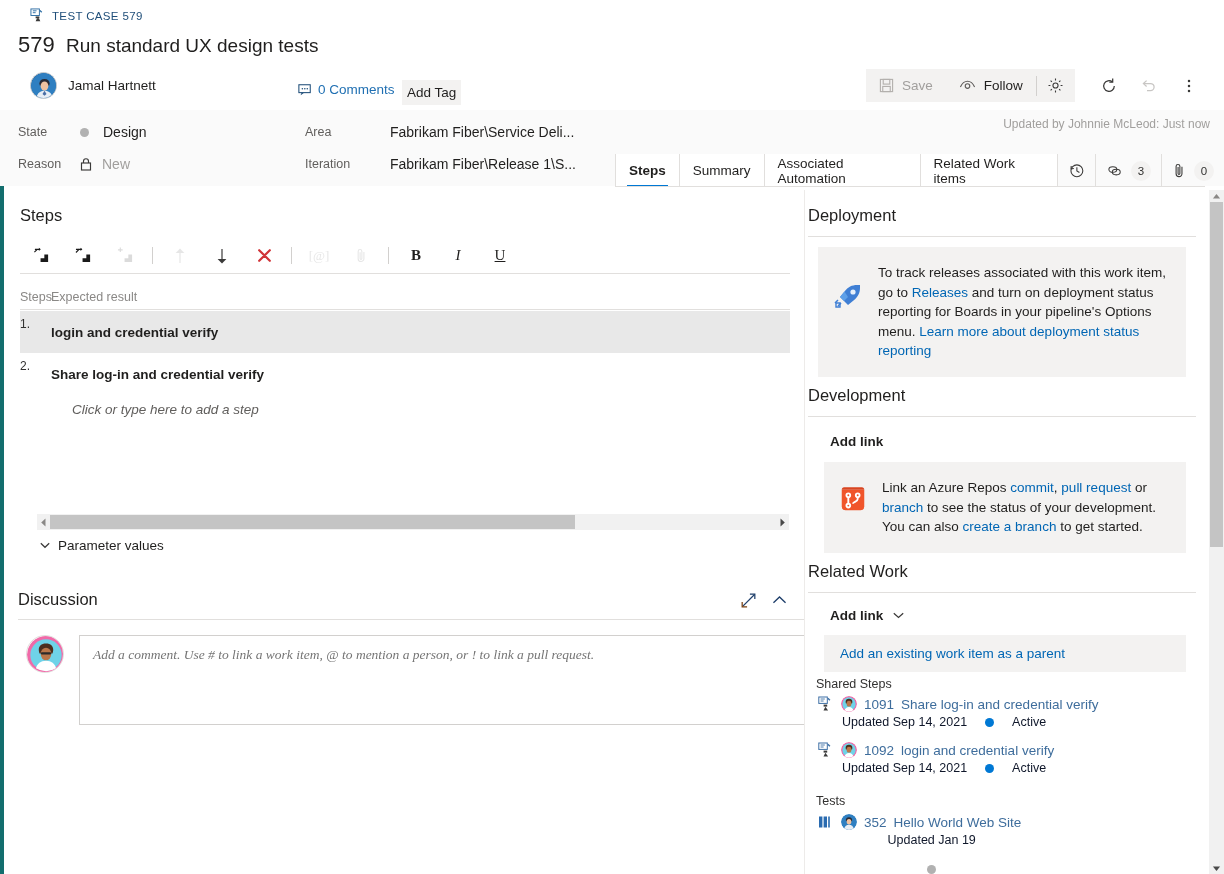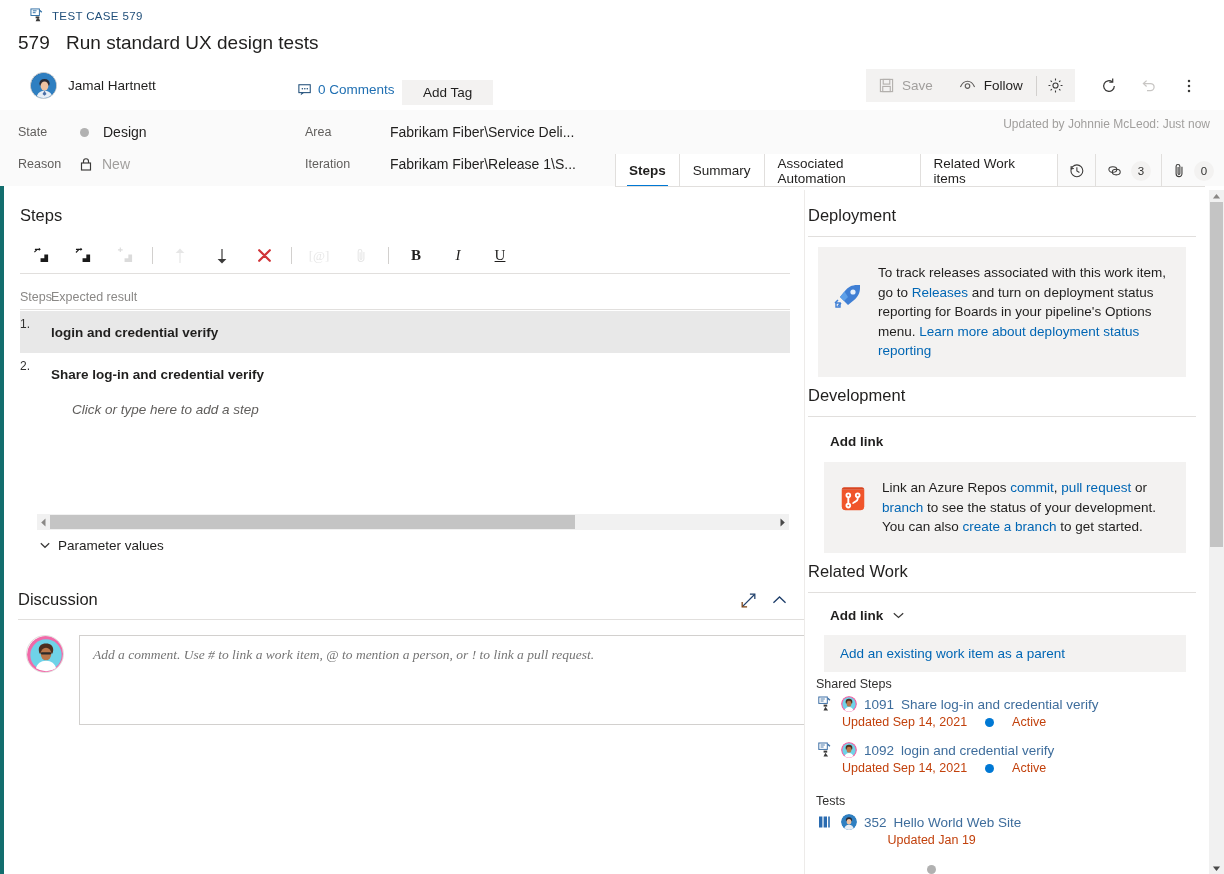--- a/index.html
+++ b/index.html
@@ -27,37 +27,37 @@
 
   
   .header { position:absolute; left:0; top:0; width:1224px; height:110px; background:#fff; }
   .bread { position:absolute; left:30px; top:8px; display:flex; align-items:center; gap:7px; }
   .bread-ico { width:15px; height:15px; display:block; }
   .bread-txt {
     font-size:11.5px; color:#1f4e79; letter-spacing:.35px;
     font-family:"Liberation Sans", sans-serif;
   }
   .title-row { position:absolute; left:18px; top:32px; display:flex; align-items:baseline; }
-  .wi-id { font-size:19px; color:#201f1e; width:48px; }
+  .wi-id { font-size:22px; color:#201f1e; width:48px; }
   .wi-title { font-size:19px; color:#201f1e; font-weight:400; }
 
   .meta-row { position:absolute; left:30px; top:72px; display:flex; align-items:center; }
   .avatar {
     width:27px; height:27px; border-radius:50%; overflow:hidden; flex:none;
     background:#2b6ca3; position:relative; border:1px solid #d0d0d0;
   }
   .assignee { font-size:13.5px; margin-left:11px; color:#201f1e; }
 
   .comments-wrap { position:absolute; left:298px; top:82px; display:flex; align-items:center; gap:6px;}
   .cmt-ico { width:14px; height:14px; display:block; }
   .cmt-txt { font-size:13.5px; color:#1f6fb2; cursor:pointer; }
   .add-tag {
     position:absolute; left:402px; top:80px;
     font-size:13.5px; color:#201f1e; background:#f3f2f1;
-    padding:4px 20px; cursor:pointer; border:1px solid transparent;
+    padding:4px 4px; cursor:pointer; border:1px solid transparent;
   }
 
   
   .tb { position:absolute; top:69px; display:flex; align-items:center; }
   .tb-btn {
     display:flex; align-items:center; gap:8px; height:33px; padding:0 13px;
     font-size:13.5px; cursor:pointer; background:transparent; border:none;
     font-family:"Liberation Sans", sans-serif; color:#201f1e;
   }
   .tb-save { background:#f3f2f1; color:#a19f9d; }
@@ -170,21 +170,21 @@
   .info-card {
     background:#f3f2f1; display:flex; gap:14px; padding:16px 18px 16px 14px;
   }
   .info-txt { font-size:13.5px; line-height:19.5px; color:#201f1e; }
   .lnk { color:#0066b4; cursor:pointer; }
   .addlink-h { font-size:13.5px; font-weight:700; color:#201f1e; }
   .parent-link { background:#f3f2f1; padding:11px 16px; font-size:13.5px; color:#0066b4; cursor:pointer; }
   .grp-label { font-size:12.5px; color:#323130; }
   .wi-row { display:flex; align-items:center; gap:7px; }
   .wi-link { font-size:13.5px; color:#3e6d9c; cursor:pointer; }
-  .wi-sub { font-size:12.5px; color:#c2410c; display:flex; align-items:center; gap:18px; }
+  .wi-sub { font-size:12.5px; color:#0f172a; display:flex; align-items:center; gap:18px; }
   .st-dot { width:9px; height:9px; border-radius:50%; display:inline-block; }
   .mini-ava { width:16px; height:16px; border-radius:50%; overflow:hidden; flex:none; }
 
   
   .vscroll { position:absolute; right:0; top:190px; width:15px; height:684px; background:#f1f1f1; }
   .vs-thumb { position:absolute; left:1px; top:12px; width:13px; height:345px; background:#c4c4c4; }
   .vs-arrow { position:absolute; left:0; width:15px; height:12px; display:flex; align-items:center; justify-content:center; cursor:pointer; }
 </style>
 </head>
 <body>

